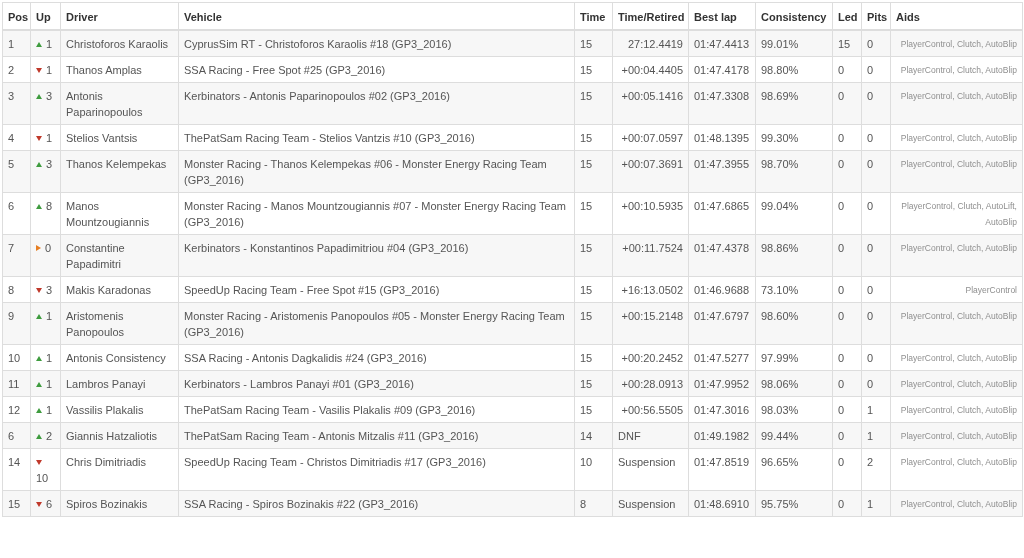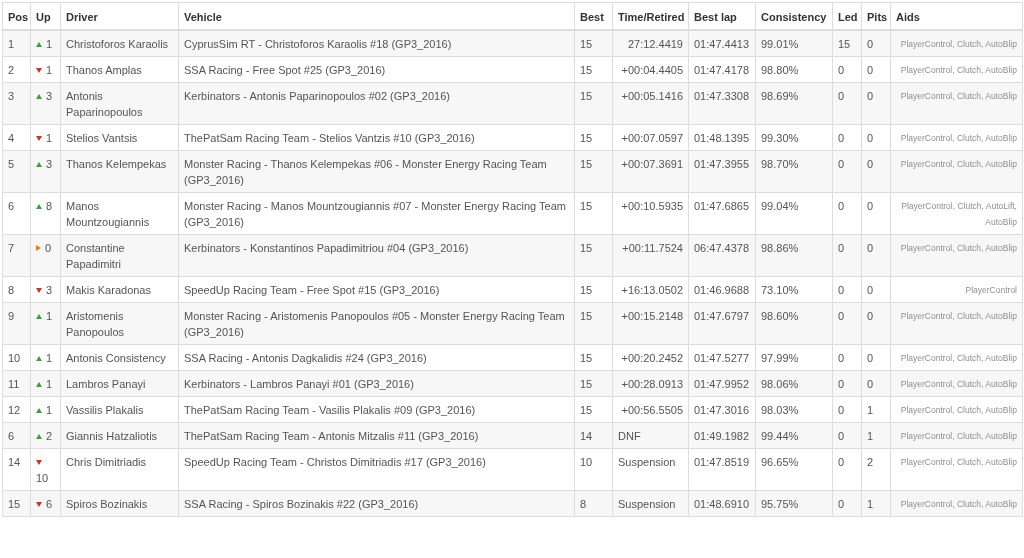--- a/index.html
+++ b/index.html
@@ -47,21 +47,21 @@
         <col style="width:29px">
       <col style="width:29px">
         <col style="width:132px">
     </colgroup>
     <thead>
       <tr>
           <th>Pos</th>
           <th>Up</th>
           <th>Driver</th>
           <th>Vehicle</th>
-          <th>Best</th>
+          <th>Time</th>
           <th>Time/Retired</th>
           <th>Best lap</th>
           <th>Consistency</th>
           <th>Led</th>
           <th>Pits</th>
           <th>Aids</th>
         </tr>
     </thead>
     <tbody>
         <tr>
@@ -142,21 +142,21 @@
           <td>0</td>
           <td class="aids">PlayerControl, Clutch, AutoLift, AutoBlip</td>
         </tr>
         <tr>
           <td>7</td>
           <td><span class="mk none"></span> <span>0</span></td>
           <td>Constantine Papadimitri</td>
           <td>Kerbinators - Konstantinos Papadimitriou #04 (GP3_2016)</td>
           <td>15</td>
           <td class="ar">+00:11.7524</td>
-          <td>06:47.4378</td>
+          <td>01:47.4378</td>
           <td>98.86%</td>
           <td>0</td>
           <td>0</td>
           <td class="aids">PlayerControl, Clutch, AutoBlip</td>
         </tr>
         <tr>
           <td>8</td>
           <td><span class="mk down"></span> <span>3</span></td>
           <td>Makis Karadonas</td>
           <td>SpeedUp Racing Team - Free Spot #15 (GP3_2016)</td>

